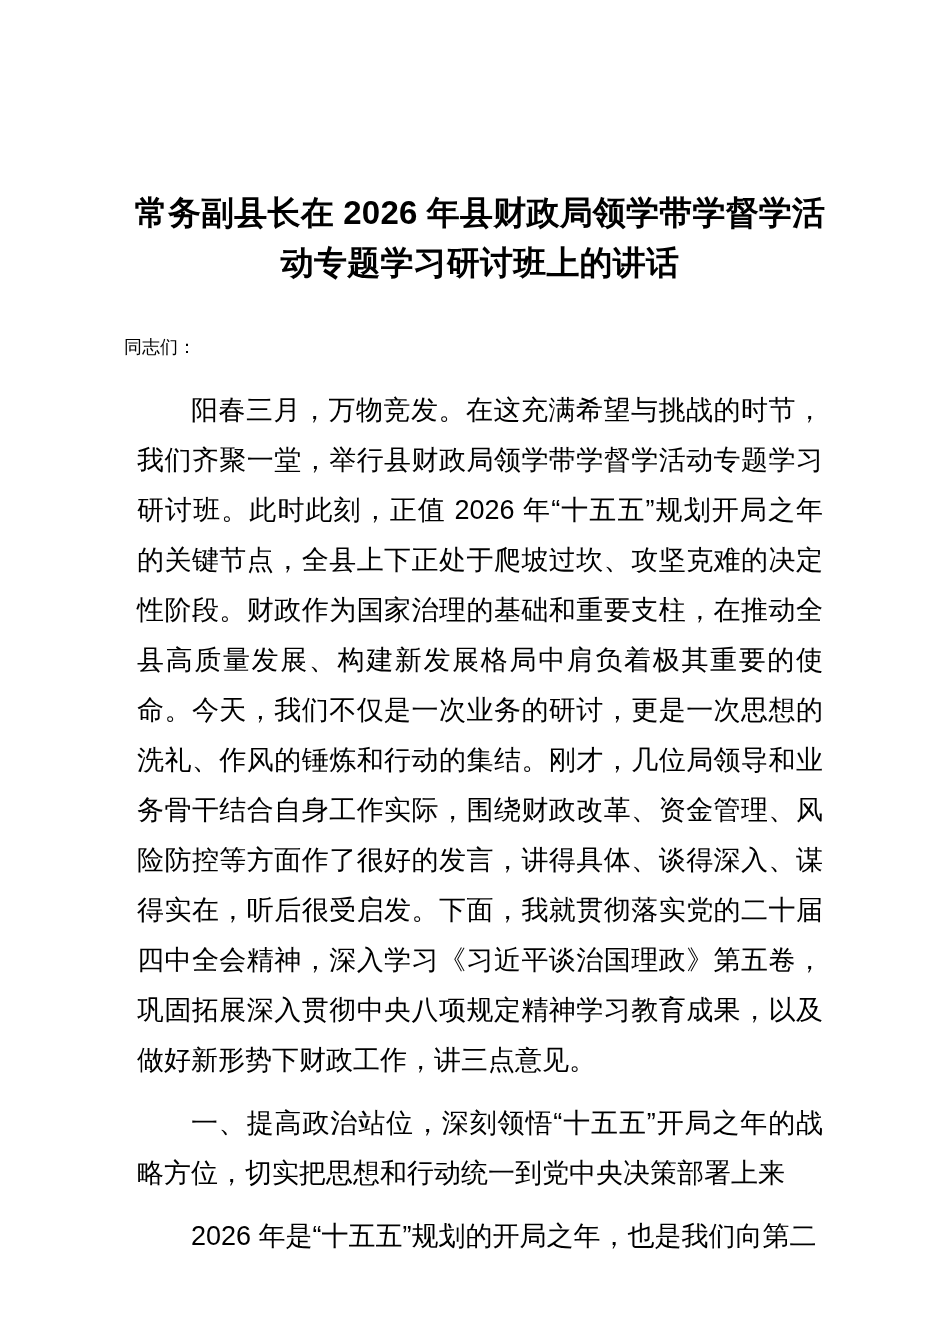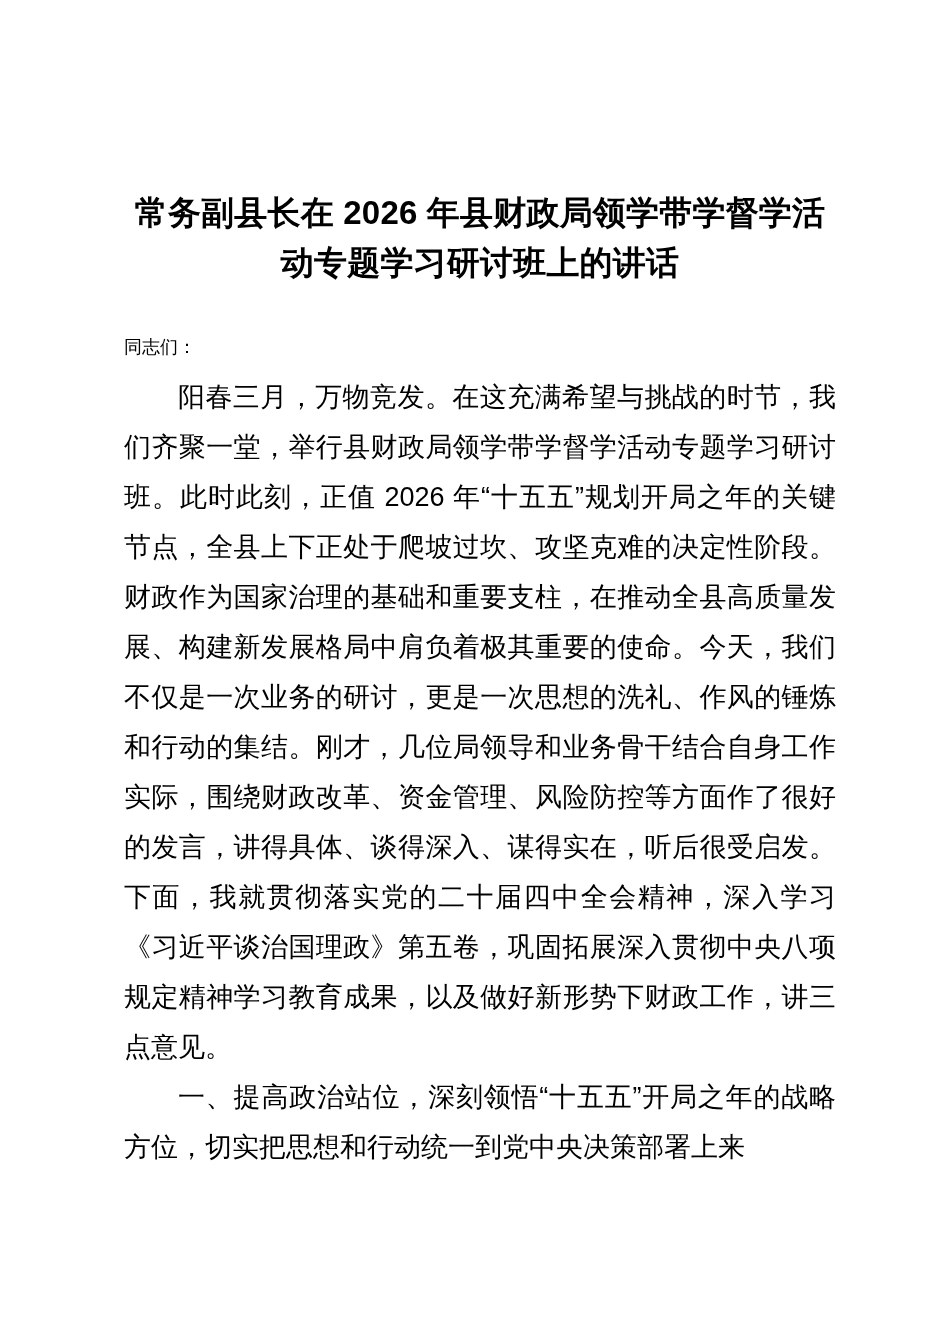--- a/index.html
+++ b/index.html
@@ -51,21 +51,21 @@
     margin: 0;
     padding-top: 34px;
     font-size: 18px;
     line-height: 50px;
     text-align: left;
     word-break: break-all;
   }
 
   
   .para {
-    margin: 0;
+    margin: 13px;
     font-size: 27px;
     line-height: 50px;
     text-align: justify;
     text-justify: inter-ideograph;
     text-indent: 54px;
     word-break: break-all;
   }
 
   
   .para.heading {
@@ -84,15 +84,16 @@
   <div class="content">
 
     <h1 class="doc-title">常务副县长在 2026 年县财政局领学带学督学活动专题学习研讨班上的讲话</h1>
 
     <p class="salutation">同志们：</p>
 
     <p class="para">阳春三月，万物竞发。在这充满希望与挑战的时节，我们齐聚一堂，举行县财政局领学带学督学活动专题学习研讨班。此时此刻，正值 2026 年“十五五”规划开局之年的关键节点，全县上下正处于爬坡过坎、攻坚克难的决定性阶段。财政作为国家治理的基础和重要支柱，在推动全县高质量发展、构建新发展格局中肩负着极其重要的使命。今天，我们不仅是一次业务的研讨，更是一次思想的洗礼、作风的锤炼和行动的集结。刚才，几位局领导和业务骨干结合自身工作实际，围绕财政改革、资金管理、风险防控等方面作了很好的发言，讲得具体、谈得深入、谋得实在，听后很受启发。下面，我就贯彻落实党的二十届四中全会精神，深入学习《习近平谈治国理政》第五卷，巩固拓展深入贯彻中央八项规定精神学习教育成果，以及做好新形势下财政工作，讲三点意见。</p>
 
     <p class="para heading">一、提高政治站位，深刻领悟“十五五”开局之年的战略方位，切实把思想和行动统一到党中央决策部署上来</p>
 
+    <p class="para tail">2026 年是“十五五”规划的开局之年，也是我们向第二</p>
 
   </div>
 </div>
 
 </body></html>

